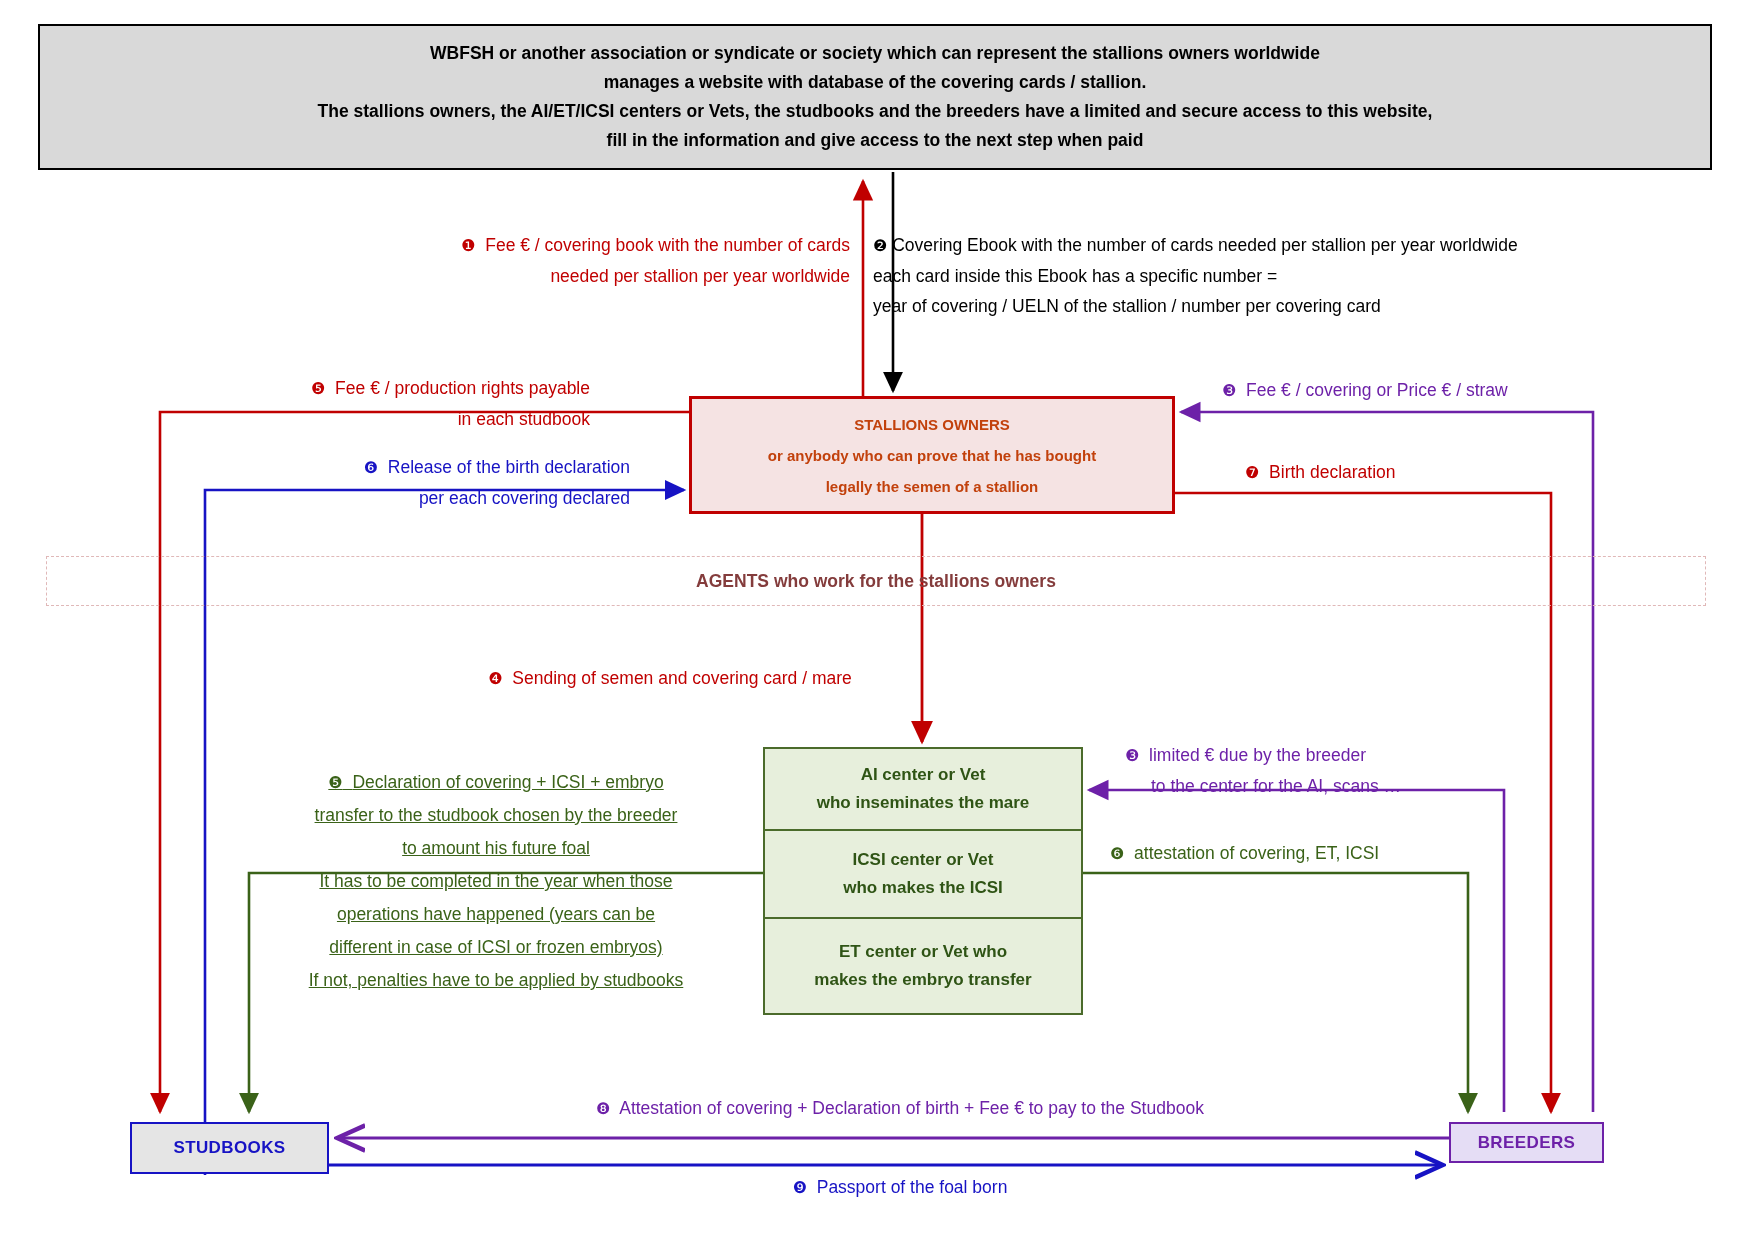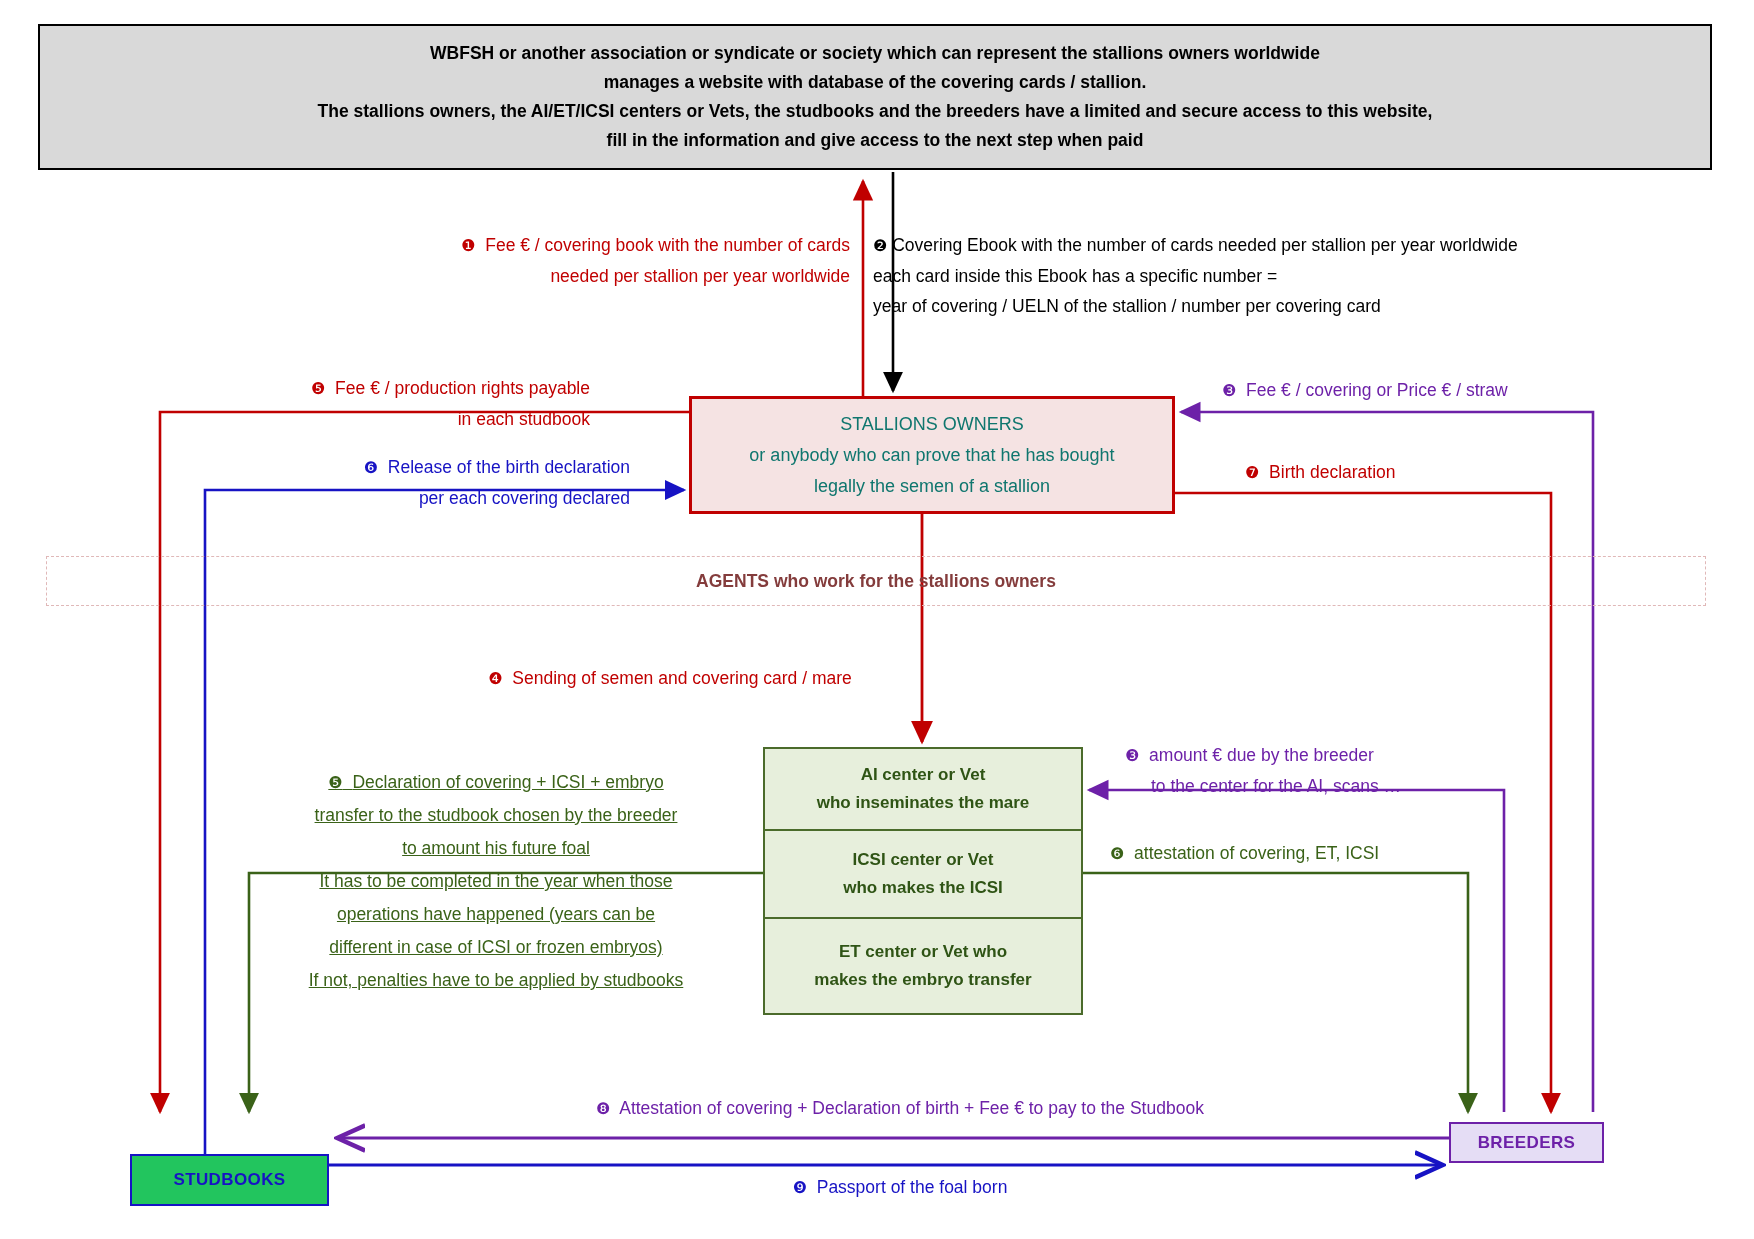--- a/index.html
+++ b/index.html
@@ -11,37 +11,37 @@
        align-items:center;justify-content:center;text-align:center;}
 
   
   #wbfsh-box{left:38px;top:24px;width:1674px;height:146px;background:#d9d9d9;
              border:2.5px solid #000000;padding:6px 10px;}
   #wbfsh-box .ln{font-weight:bold;font-size:17.5px;color:#000000;line-height:29px;white-space:nowrap;}
 
   
   #stallions-box{left:689px;top:396px;width:486px;height:118px;background:#f5e3e3;
                  border:3px solid #c00000;}
-  #stallions-box .ln{font-weight:normal;font-size:18px;color:#0f766e;line-height:31px;white-space:nowrap;}
+  #stallions-box .ln{font-weight:bold;font-size:15px;color:#c2410c;line-height:31px;white-space:nowrap;}
 
   
   #agents-band{left:46px;top:556px;width:1660px;height:50px;border:1.5px dashed #e0b8b8;}
   #agents-band .ln{font-weight:bold;font-size:17.5px;color:#843c3c;}
 
   
   .center-box{box-sizing:border-box;width:100%;display:flex;flex-direction:column;
               align-items:center;justify-content:center;background:#e7efdc;}
   #centers-group{position:absolute;left:763px;top:747px;width:320px;height:268px;}
   #ai-box{height:84px;border:2.5px solid #4b6b2b;}
   #icsi-box{height:88px;border:2.5px solid #4b6b2b;border-top:none;}
   #et-box{height:96px;border:2.5px solid #4b6b2b;border-top:none;}
   .center-box .ln{font-weight:bold;font-size:17px;color:#2f5415;line-height:28px;white-space:nowrap;}
 
   
-  #studbooks-box{left:130px;top:1154px;width:199px;height:52px;background:#22c55e;
+  #studbooks-box{left:130px;top:1122px;width:199px;height:52px;background:#e5e5e5;
                  border:2.5px solid #1713c4;}
   #studbooks-box .ln{font-weight:bold;font-size:17px;color:#1713c4;letter-spacing:.4px;}
   #breeders-box{left:1449px;top:1122px;width:155px;height:41px;background:#e5ddf5;
                 border:2.5px solid #6d21a8;}
   #breeders-box .ln{font-weight:bold;font-size:17px;color:#6d21a8;letter-spacing:.4px;}
 
   
   .lbl{position:absolute;white-space:nowrap;line-height:30px;font-size:17.5px;}
   .lbl .ln{display:block;}
   .red{color:#c00000;}
@@ -210,21 +210,21 @@
     <span class="ln"><span class="num">❺</span>&nbsp; <span>Declaration of covering + ICSI + embryo</span></span>
     <span class="ln">transfer to the studbook chosen by the breeder</span>
     <span class="ln">to amount his future foal</span>
     <span class="ln">It has to be completed in the year when those</span>
     <span class="ln">operations have happened (years can be</span>
     <span class="ln">different in case of ICSI or frozen embryos)</span>
     <span class="ln">If not, penalties have to be applied by studbooks</span>
   </div>
 
   <div class="lbl purple ta-l" style="left:1125px;top:740px;width:420px;">
-    <span class="ln"><span class="num">❸</span>&nbsp; <span>amount € due by the breeder</span></span>
+    <span class="ln"><span class="num">❸</span>&nbsp; <span>limited € due by the breeder</span></span>
     <span class="ln" style="padding-left:26px;">to the center for the AI, scans …</span>
   </div>
 
   <div class="lbl green ta-l" style="left:1110px;top:838px;width:420px;">
     <span class="ln"><span class="num">❻</span>&nbsp; <span>attestation of covering, ET, ICSI</span></span>
   </div>
 
   <div class="lbl purple ta-c" style="left:400px;top:1093px;width:1000px;">
     <span class="ln"><span class="num">❽</span>&nbsp; <span>Attestation of covering + Declaration of birth + Fee € to pay to the Studbook</span></span>
   </div>

